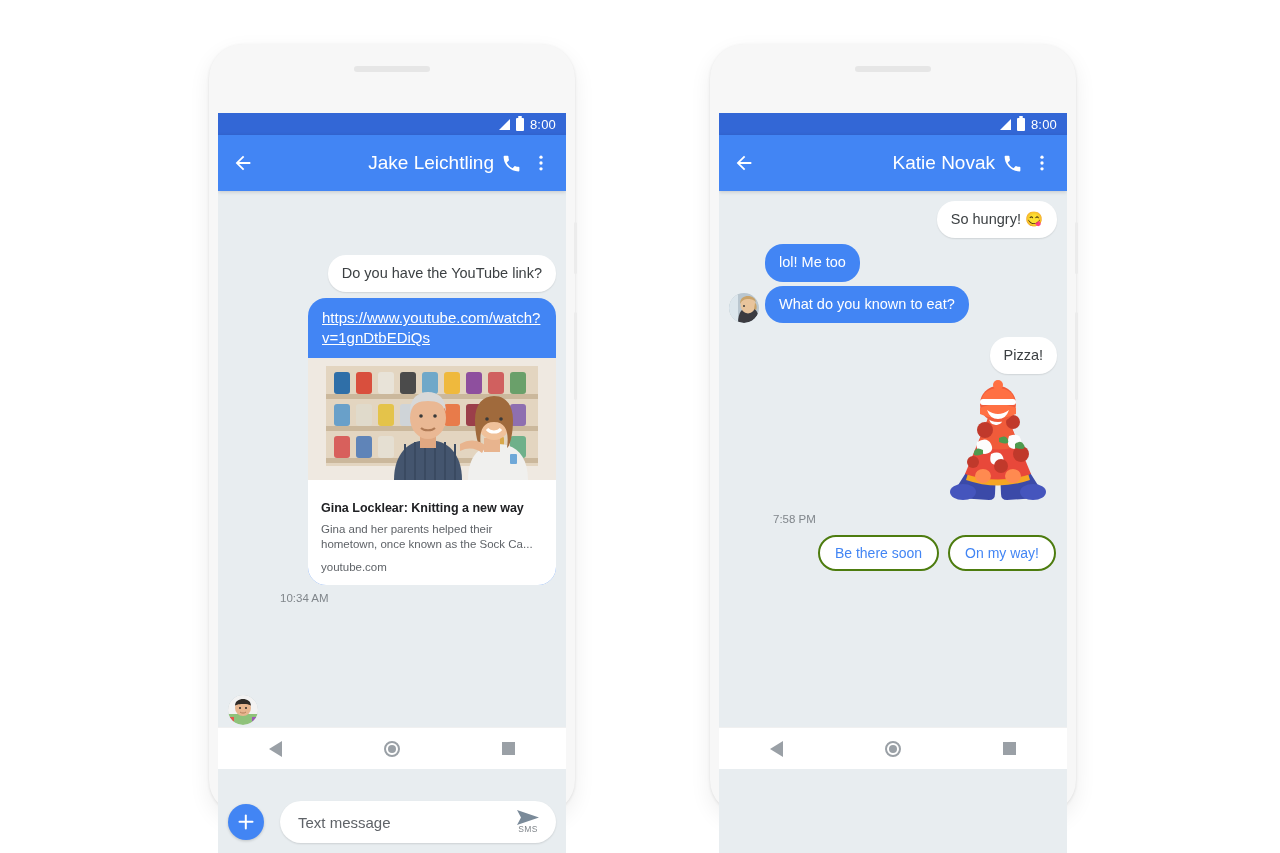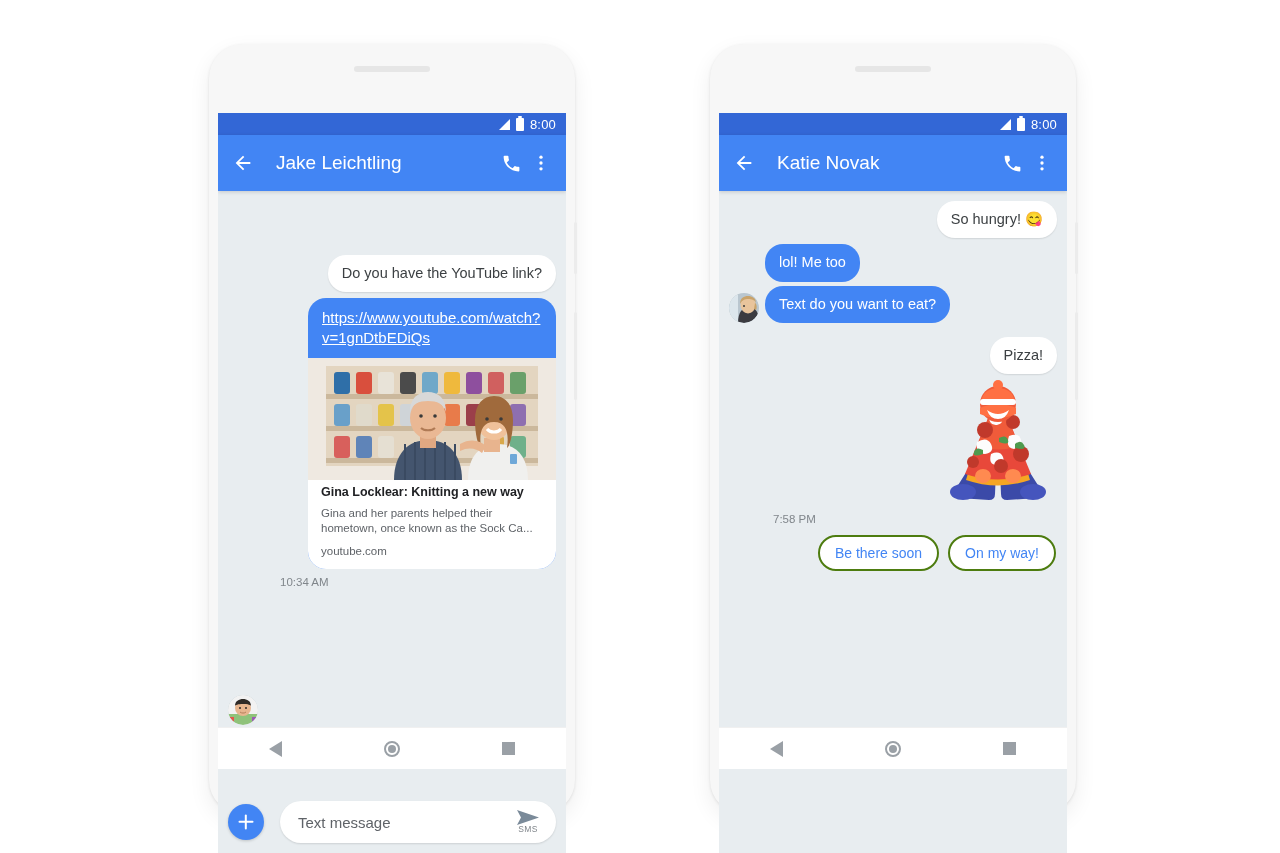--- a/index.html
+++ b/index.html
@@ -68,21 +68,21 @@
 
   
   .appbar {
     height: 56px; background: #4285f4; flex: none;
     display: flex; align-items: center; padding: 0 12px; gap: 4px;
     box-shadow: 0 1px 4px rgba(0,0,0,0.16);
     position: relative; z-index: 3;
   }
   .appbar .title {
     color: #ffffff; font-size: 19px; margin-left: 16px; flex: 1;
-    white-space: nowrap; overflow: hidden;
+    white-space: nowrap; overflow: hidden; text-align: right;
   }
   .ab-icon { width: 26px; height: 26px; display: flex; align-items: center; justify-content: center; }
   .ab-icon svg { display: block; }
 
   
   .thread {
     flex: 1; position: relative; padding: 10px 10px 0 10px;
     display: flex; flex-direction: column; overflow: hidden;
   }
   .row { display: flex; align-items: flex-end; margin-bottom: 6px; }
@@ -125,21 +125,21 @@
   .linkcard .url {
     padding: 10px 14px 11px 14px;
     font-size: 15px; line-height: 1.3;
     color: #ffffff; text-decoration: underline;
     word-break: break-all;
   }
   .linkcard .thumb {
     width: 100%; height: 122px; position: relative; overflow: hidden;
     background: #d9cdbe;
   }
-  .linkcard .meta { background: #ffffff; padding: 4px 13px 12px 13px; }
+  .linkcard .meta { background: #ffffff; padding: 20px 13px 12px 13px; }
   .linkcard .lc-title {
     font-size: 12.5px; font-weight: bold; color: #202124;
     line-height: 1.3; margin-bottom: 5px;
   }
   .linkcard .lc-desc {
     font-size: 11.5px; color: #5f6368; line-height: 1.38; margin-bottom: 8px;
   }
   .linkcard .lc-domain { font-size: 11.5px; color: #5f6368; }
 
   
@@ -437,21 +437,21 @@
                 <rect width="30" height="30" fill="#b9c6cf"></rect>
                 <rect x="0" y="0" width="9" height="30" fill="#dce6ec"></rect>
                 <path d="M9 30c0-10 4-16 11-16s10 6 10 16z" fill="#3b3b40"></path>
                 <ellipse cx="19" cy="12" rx="7.5" ry="8.5" fill="#e8c49c"></ellipse>
                 <path d="M11 11c0-6 4-8 8-8s8 2 8 7c-1-3-4-4-8-4-3 0-6 1-8 5z" fill="#c9a36a"></path>
                 <path d="M26 10c2 1 2 5 1 7l-2-1z" fill="#c9a36a"></path>
                 <circle cx="15" cy="13" r="1" fill="#3a3a3a"></circle>
               </g>
             </svg>
           </div>
-          <div class="bubble blue">Text do you want to eat?</div>
+          <div class="bubble blue">What do you known to eat?</div>
         </div>
 
         <div class="row out" style="margin-bottom:4px">
           <div class="bubble white">Pizza!</div>
         </div>
 
         <div class="row out" style="margin-bottom:12px">
           <div class="sticker">
             <svg width="118" height="122" viewBox="0 0 118 122">
 

